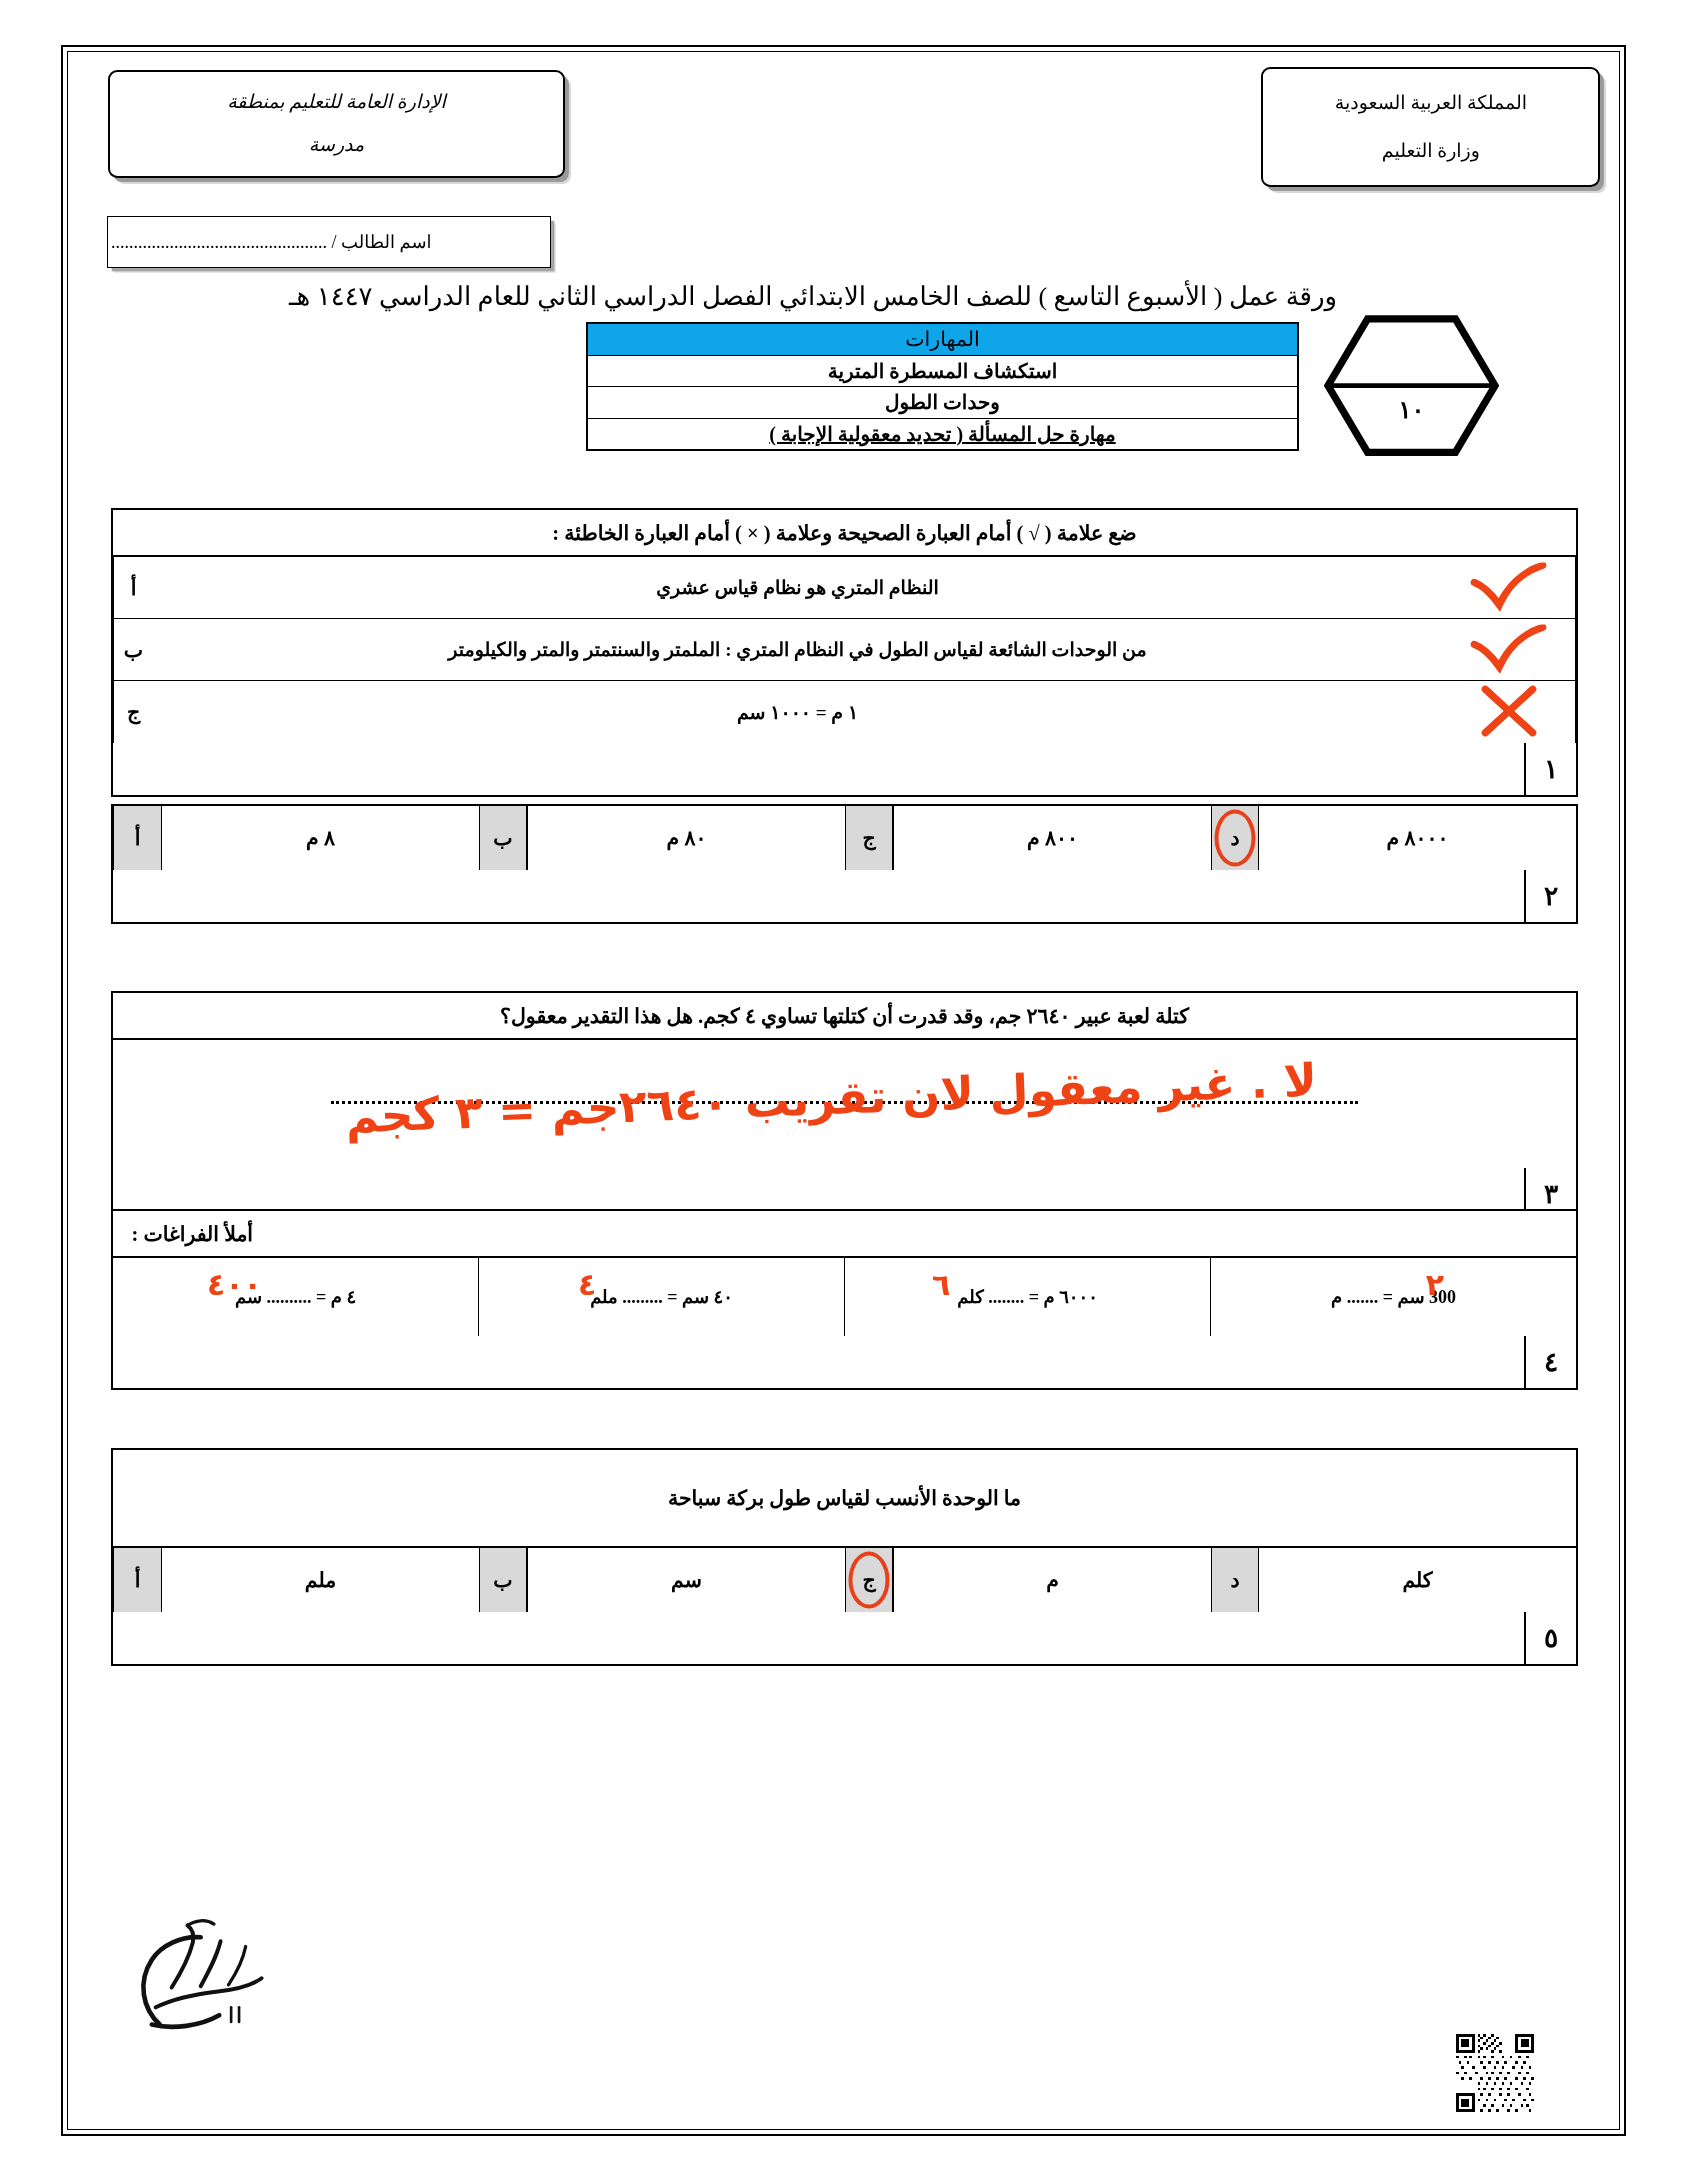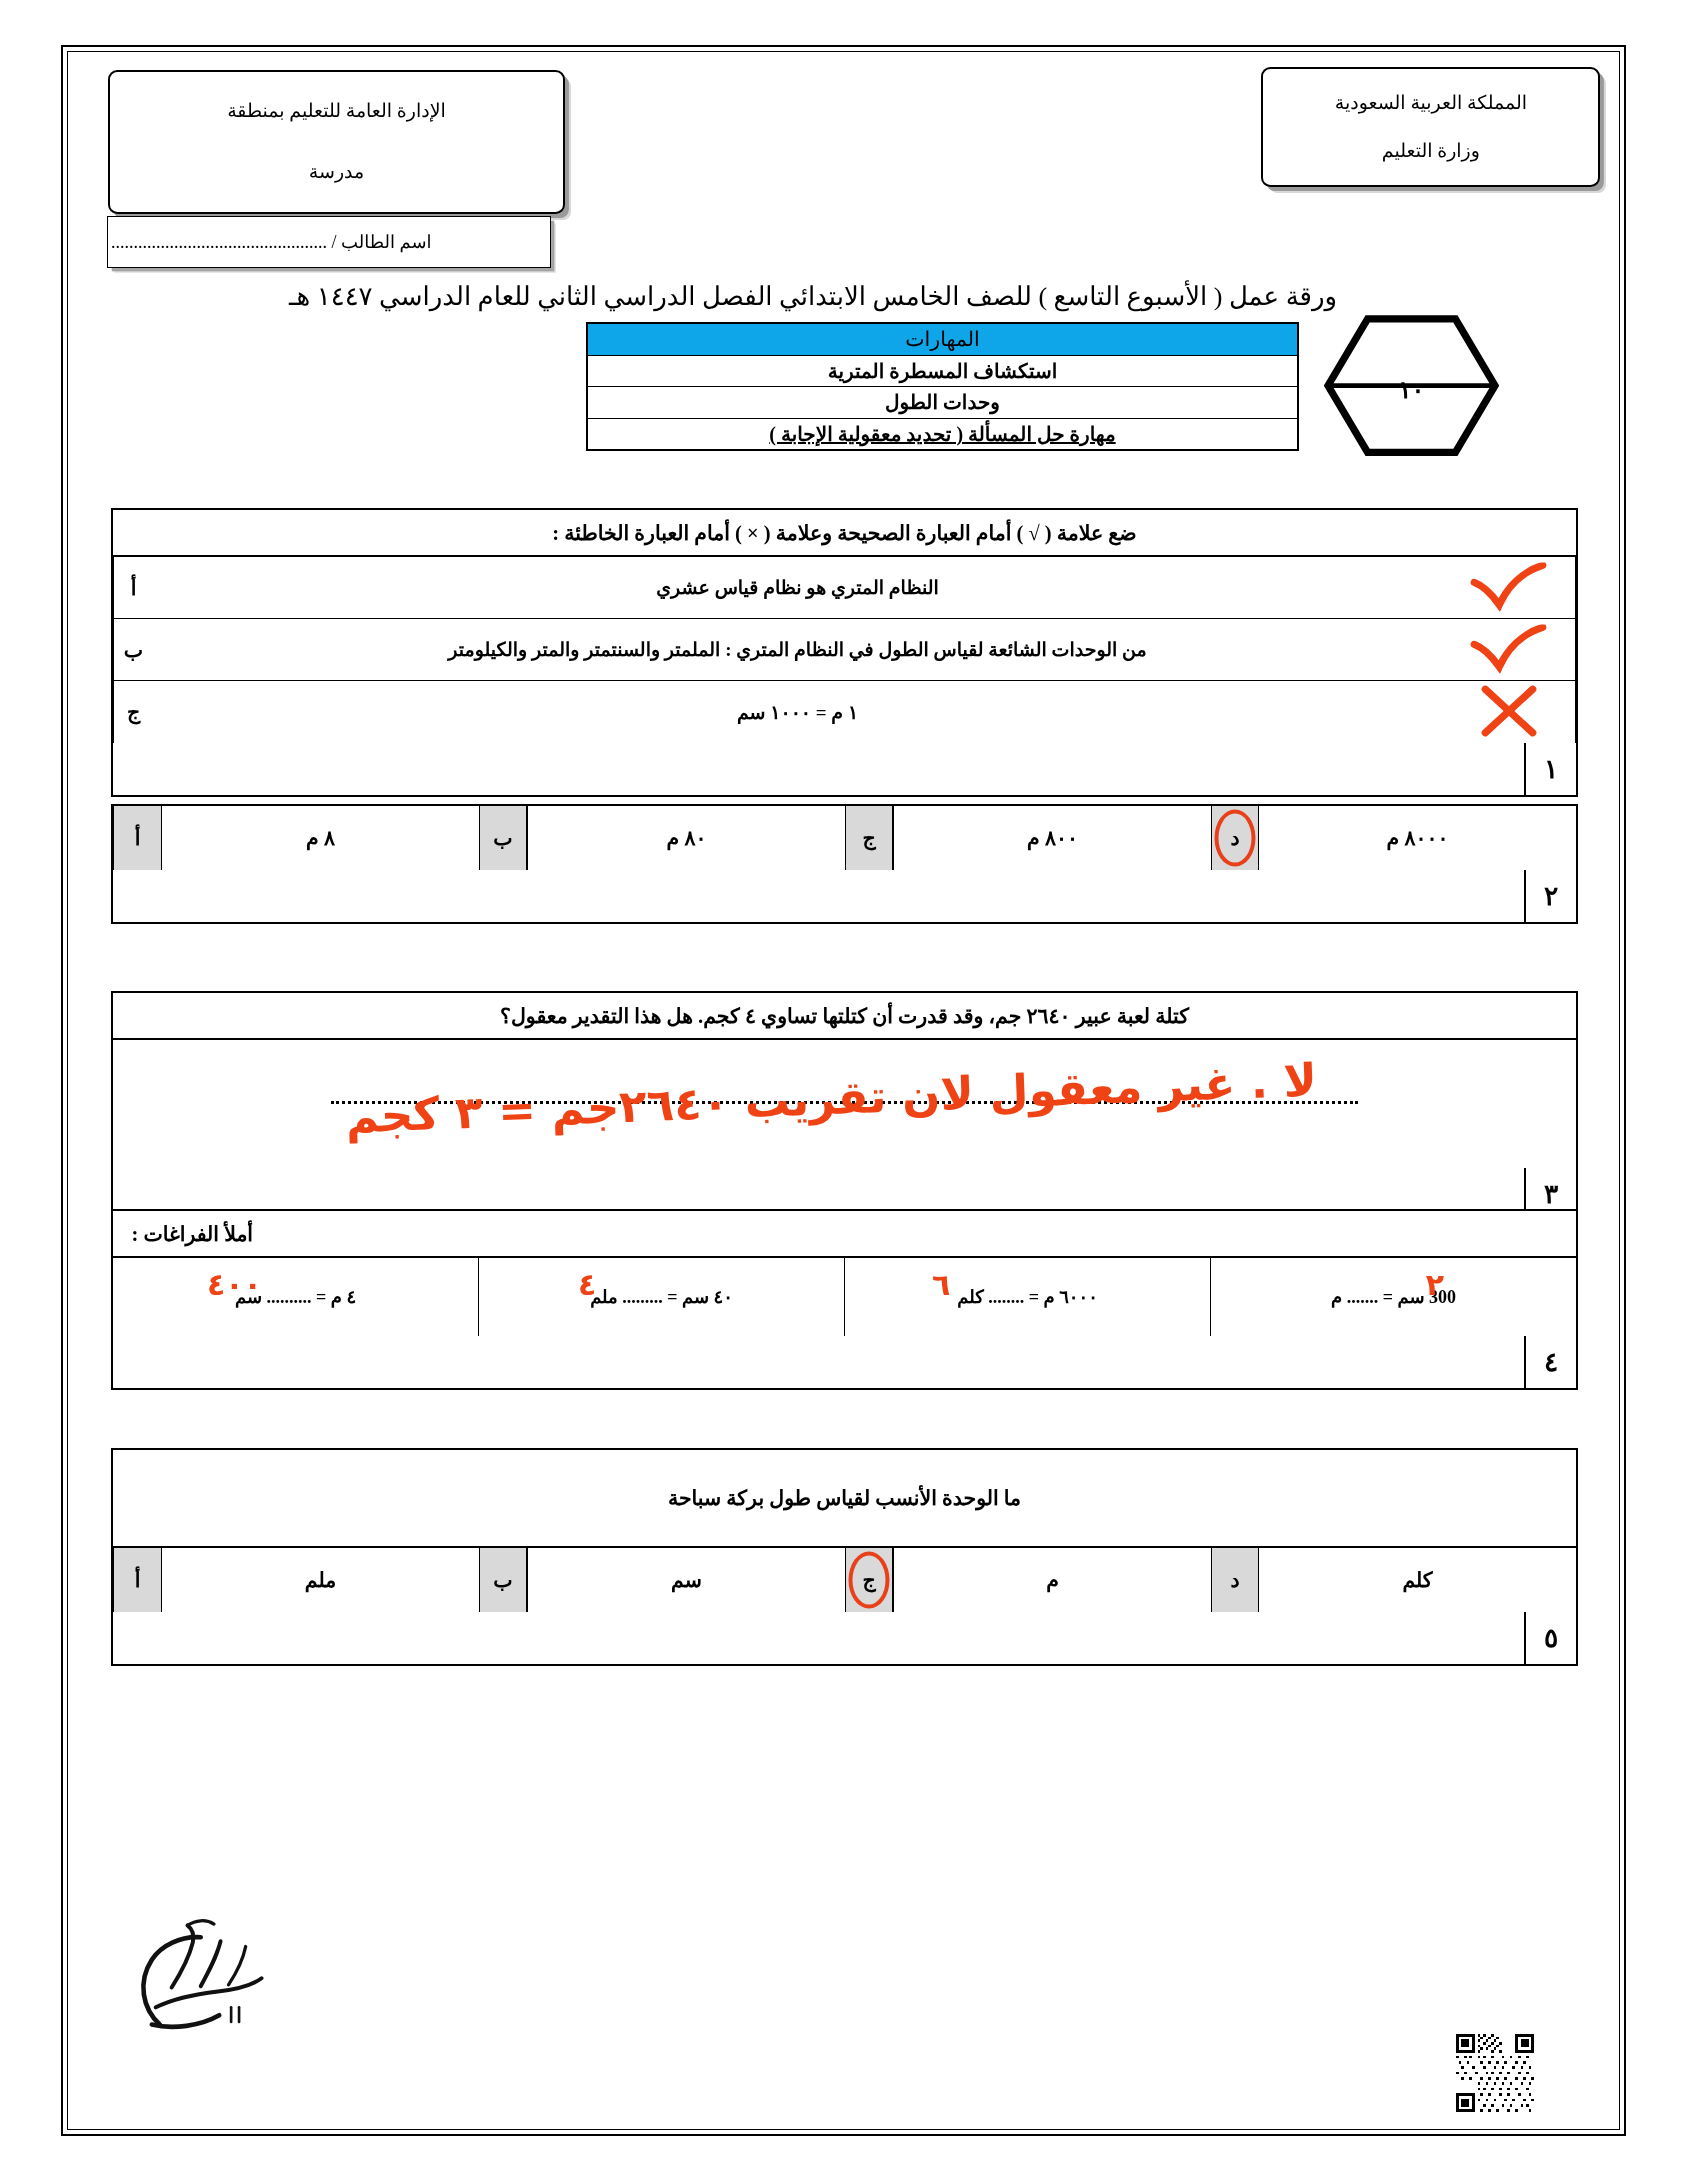--- a/index.html
+++ b/index.html
@@ -47,21 +47,21 @@
     padding:9.3px 6.6px;
   }
   .shadow-box .line{
     font-size:19px;
     font-weight:400;
     line-height:1.25;
     white-space:nowrap;
     font-family:"Liberation Serif", serif;
   }
   .box-kingdom{ right:6.6px; top:4px; width:339px; height:120px; }
-  .box-admin{ left:29px; top:6.6px; width:457px; height:144px; }
+  .box-admin{ left:29px; top:6.6px; width:457px; height:108px;font-style:italic; }
 
   .box-student{
     position:absolute;
     left:28px; top:153px;
     width:444px; height:52px;
     background:#fff;
     border:1.3px solid #000;
     box-shadow:4px 4px 0 -0.7px #a5a5a5, 6px 6px 0 -1.3px #dcdcdc;
     display:flex;
     align-items:center;
@@ -86,21 +86,21 @@
 
   .hexagon{
     position:absolute;
     right:108px; top:-6.6px;
     width:175px; height:142px;
   }
   .hexagon svg{ display:block; }
   .hex-num{
     position:absolute;
     left:0; right:0;
-    top:61px;
+    top:81px;
     text-align:center;
     font-size:24px;
     font-weight:bold;
   }
 
   .skills{
     position:absolute;
     right:308px; top:0;
     width:713px;
     border:2px solid #000;

